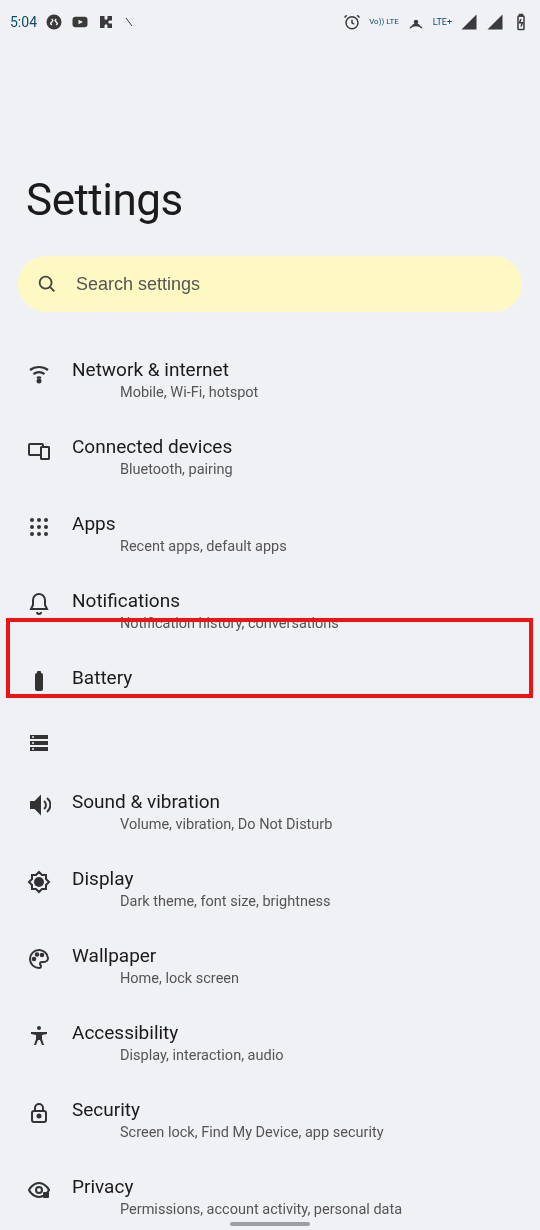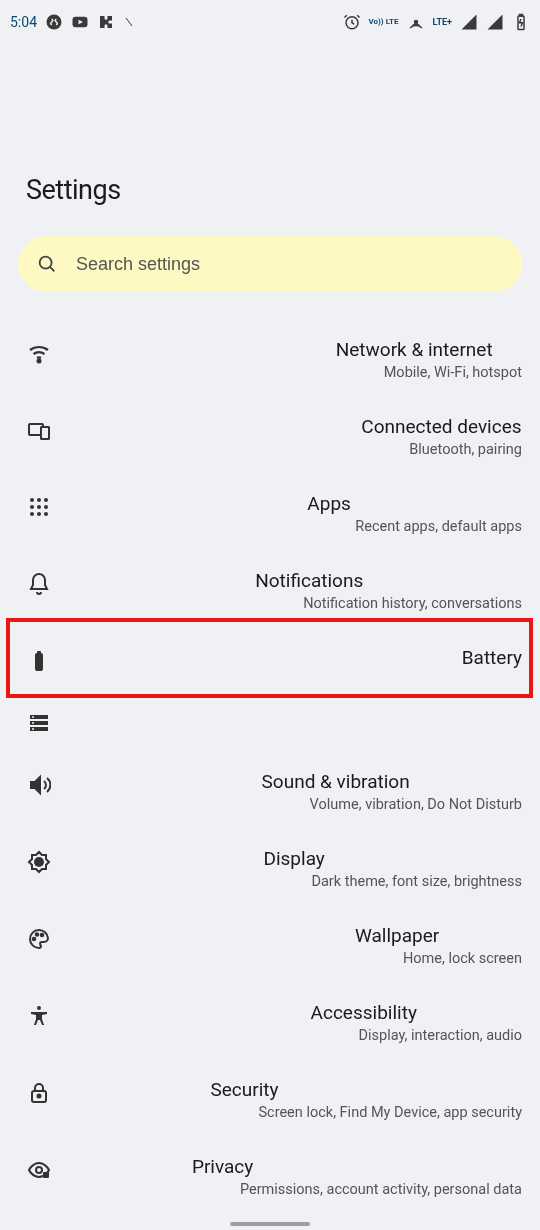--- a/index.html
+++ b/index.html
@@ -2,31 +2,31 @@
 <html><head>
   <meta charset="utf-8">
   <style>
     * { margin:0; padding:0; box-sizing:border-box; -webkit-font-smoothing:antialiased; }
     html,body { width:540px; height:1230px; background:#f0f1f5; font-family:Roboto,'Segoe UI',Arial,sans-serif; color:#1b1b1b; overflow:hidden; position:relative; }
     
     .status-bar { height:44px; display:flex; align-items:center; justify-content:space-between; padding:16px 10px; font-size:14px; color:#0c4a6e; }
     .sb-left,.sb-right { display:flex; align-items:center; gap:8px; }
     .sb-icon { width:18px; height:18px; display:flex; align-items:center; justify-content:center; }
     .sb-icon svg { width:100%; height:100%; }
-    .sb-ltetxt { font-size:8px; line-height:8px; font-weight:700; text-align:left; }
-    
-    .page-title { font-size:27px; font-weight:400; letter-spacing:-0.5px; padding:130px 26px 30px; }
+    .sb-ltetxt { font-size:8px; line-height:8px; font-weight:400; text-align:left; }
+    
+    .page-title { font-size:44px; font-weight:400; letter-spacing:-0.5px; padding:130px 26px 30px; }
     
     .search-wrap { padding:0 18px 28px; }
     .search-bar { background:#fef9c3; border-radius:30px; height:56px; display:flex; align-items:center; padding:0 18px; gap:18px; }
     .search-bar input { border:none; outline:none; background:transparent; font-size:18px; color:#444; flex:1; }
     .search-bar input::placeholder { color:#555; }
     
     .settings-list { display:flex; flex-direction:column; }
-    .item { display:flex; align-items:flex-start; padding:16px 18px 16px 26px; gap:36px; cursor:pointer;justify-content:space-between; }
+    .item { display:flex; align-items:flex-start; padding:16px 18px 16px 26px; gap:20px; cursor:pointer; }
     .item-icon { width:26px; height:26px; flex:0 0 26px; display:flex; align-items:center; justify-content:center; margin-top:4px; color:#333; }
     .item-icon svg { width:24px; height:24px; }
     .item-text { display:flex; flex-direction:column; gap:3px; padding-top:2px; }
     .item-title { font-size:19px; font-weight:400; color:#1b1b1b; }
     .item-sub { font-size:14.5px; color:#555;margin-left:48px; }
     
     .highlight { position:absolute; border:4px solid #ee1414; left:6px; width:527px; top:618px; height:80px; pointer-events:none; }
     
     .nav-handle { position:absolute; bottom:4px; left:50%; transform:translateX(-50%); width:80px; height:4px; background:#9c9ea3; border-radius:2px; }
   </style>

